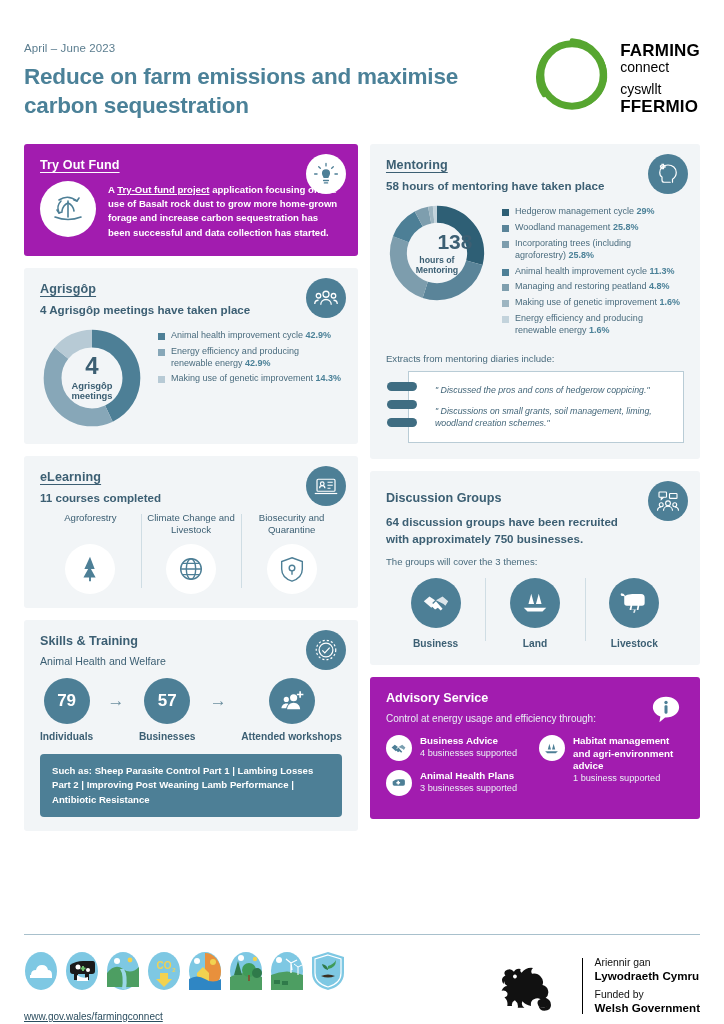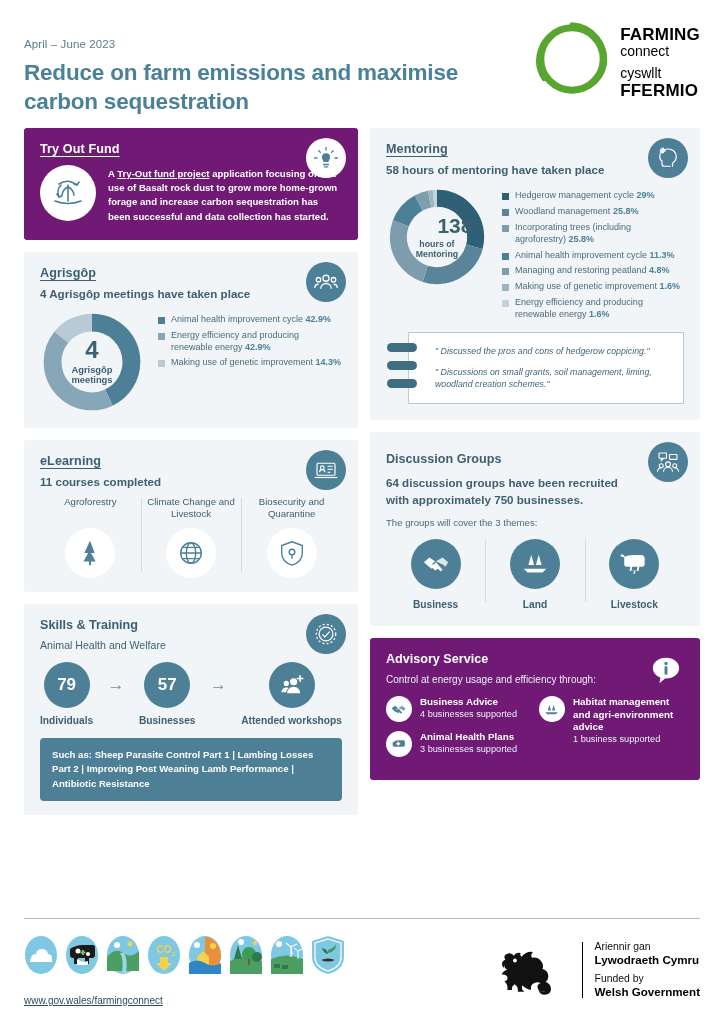--- a/index.html
+++ b/index.html
@@ -5,21 +5,21 @@
   * { box-sizing: border-box; margin: 0; padding: 0; }
   html, body {
     width: 724px; height: 1024px;
     font-family: "Liberation Sans", sans-serif;
     background: #ffffff;
     overflow: hidden;
   }
   .page { position: relative; width: 724px; height: 1024px; padding: 0 24px; }
 
   
-  .header { position: relative; height: 118px; padding-top: 38px; }
+  .header { position: relative; height: 118px; padding-top: 26px; margin-top: 16px; }
   .period { font-size: 11.5px; color: #5b7d8f; letter-spacing: .1px; }
   .main-title {
     margin-top: 9px;
     font-size: 22.5px; font-weight: bold; line-height: 1.27;
     color: #4b8198; max-width: 490px; letter-spacing: -.2px;
   }
   .brand { position: absolute; right: 0; top: 20px; display: flex; align-items: flex-start; gap: 9px; }
   .brand-mark { width: 78px; height: 78px; }
   .brand-text { padding-top: 6px; line-height: 1.08; }
   .brand-text .l1 { font-size: 17px; font-weight: bold; color: #000; letter-spacing: .2px; }
@@ -35,21 +35,21 @@
   }
 
   
   .grid { display: flex; gap: 12px; margin-top: 10px; }
   .col { display: flex; flex-direction: column; gap: 12px; }
   .col-left { width: 340px; }
   .col-right { width: 336px; }
 
   .card { position: relative; border-radius: 3px; }
   .card-grey { background: #f2f5f7; }
-  .card-blue { background: #701a75; }
+  .card-blue { background: #a21caf; }
 
   .badge {
     position: absolute; right: 12px; top: 10px;
     width: 40px; height: 40px; border-radius: 50%;
     display: flex; align-items: center; justify-content: center;
   }
   .badge-onblue { background: #ffffff; }
   .badge-ongrey { background: #4d7f96; }
 
   .sect-title {
@@ -448,20 +448,21 @@
                 <span class="legend-sw" style="background: rgb(157, 181, 193);"></span>
                 <span class="legend-tx">Making use of genetic improvement <b>1.6%</b></span>
               </div>
               <div class="legend-item">
                 <span class="legend-sw" style="background: rgb(195, 211, 220);"></span>
                 <span class="legend-tx">Energy efficiency and producing renewable energy <b>1.6%</b></span>
               </div>
             </div>
         </div>
 
+        <div class="extract-label">Extracts from mentoring diaries include:</div>
         <div class="quote-box">
           <div class="quote-bars">
             <div class="qbar"></div>
             <div class="qbar"></div>
             <div class="qbar"></div>
           </div>
           <div class="quote-line">" Discussed the pros and cons of hedgerow coppicing."</div>
           <div class="quote-line">" Discussions on small grants, soil management, liming, woodland creation schemes."</div>
         </div>
       </div>

